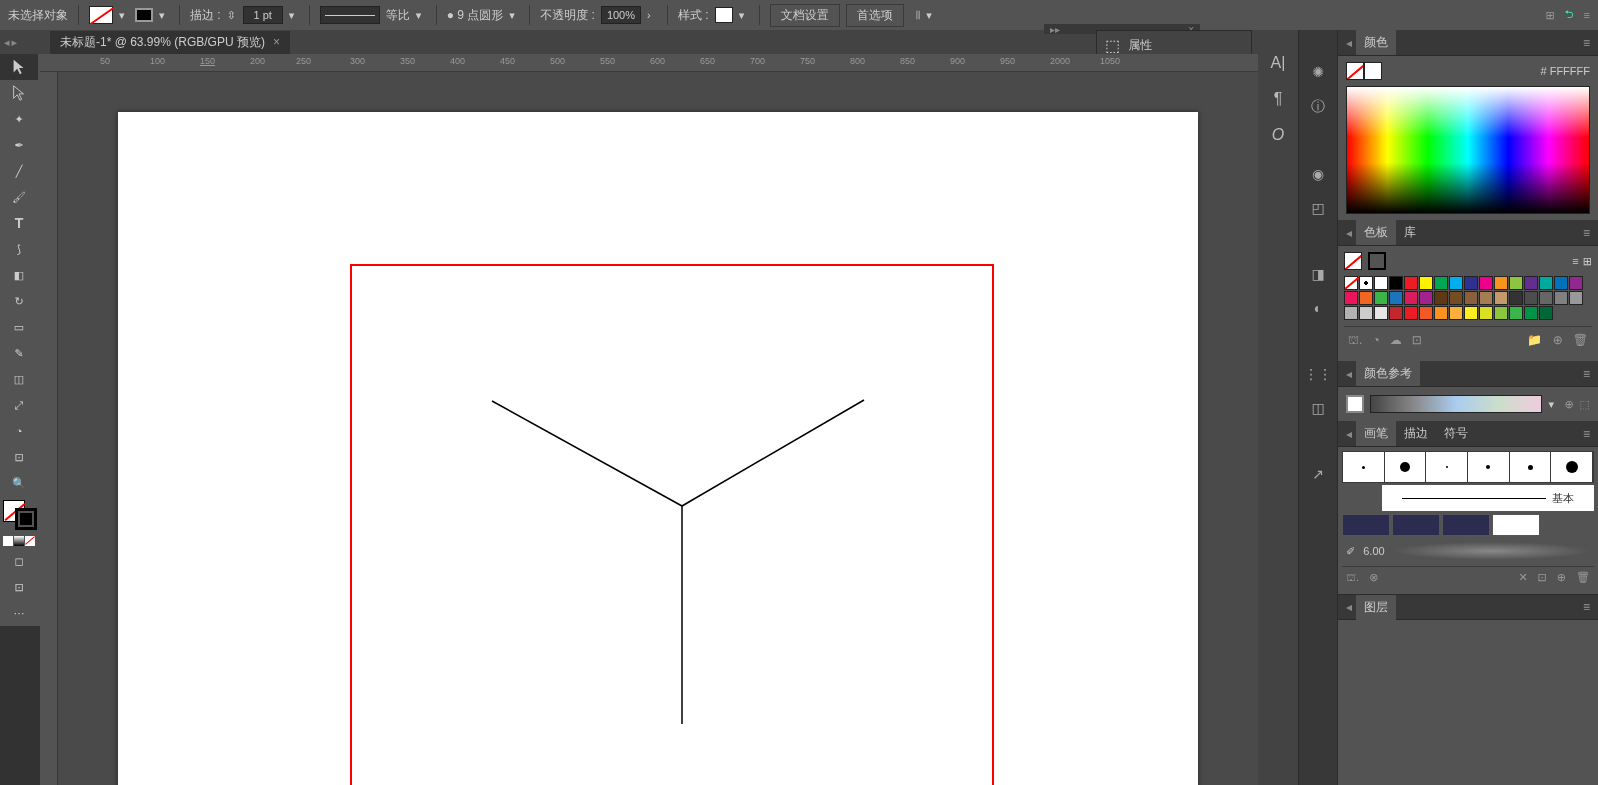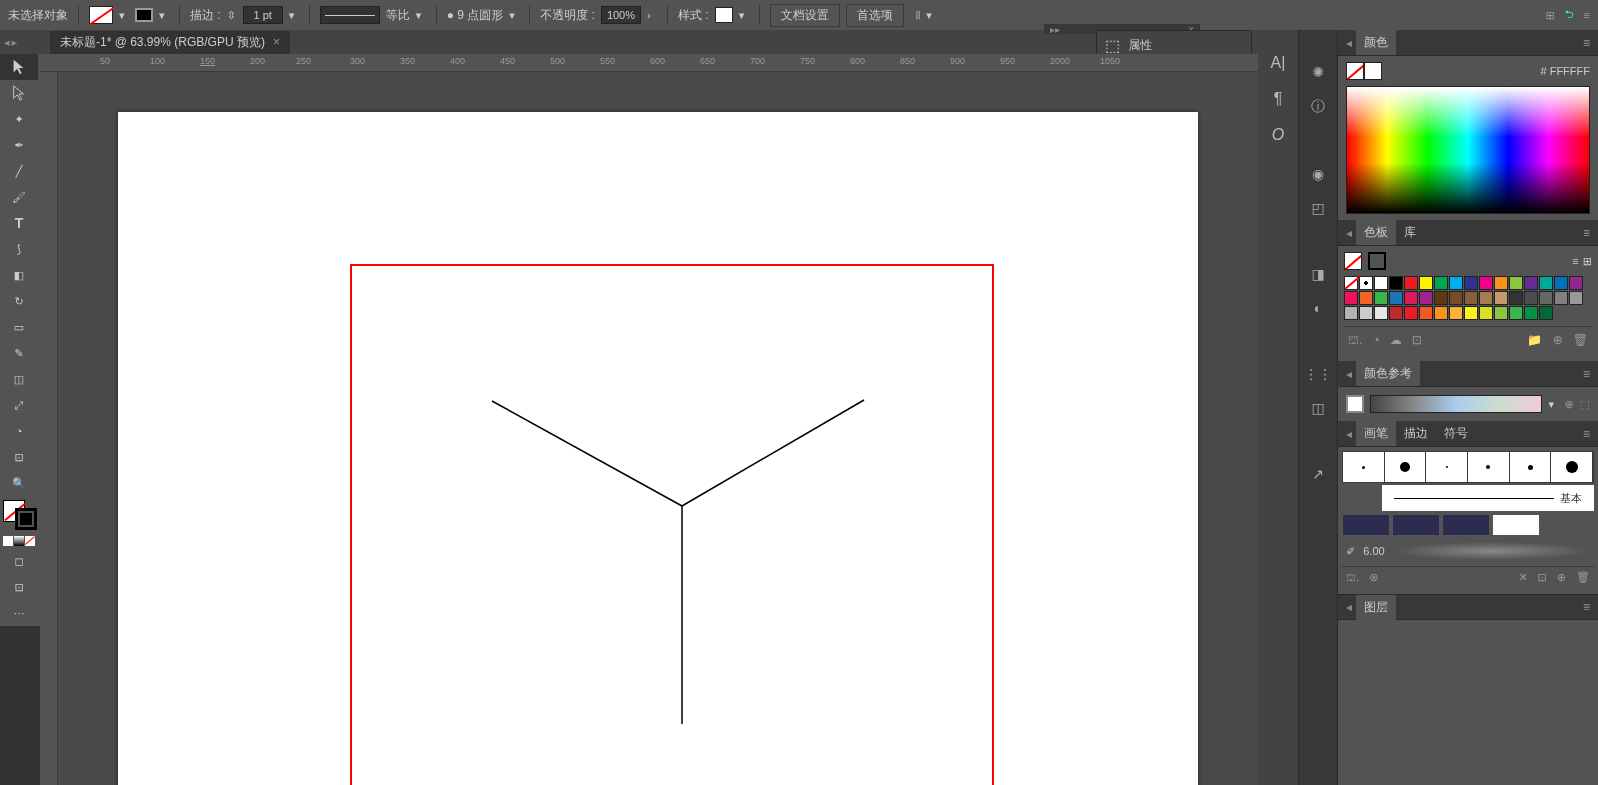--- a/index.html
+++ b/index.html
@@ -85,21 +85,21 @@
 
 .color-guide { background:#535353; padding: 8px; }
 .cg-row { display:flex; align-items:center; gap:6px; }
 .cg-grad { flex:1; height:18px; background: linear-gradient(to right, #444, #888, #aaccee, #ccddcc, #eeccdd); border:1px solid #222; }
 
 
 .brush-panel { background:#535353; padding: 4px; }
 .brush-row { display:flex; border:1px solid #3a3a3a; }
 .brush-cell { flex:1; height: 30px; display:flex; align-items:center; justify-content:center; border-right:1px solid #3a3a3a; background:#fff; }
 .brush-dot { width:6px; height:6px; background:#000; border-radius:50%; }
-.brush-basic { height: 26px; display:flex; align-items:center; padding: 0 12px; background:#fff; margin-top:2px;margin-left:40px; }
+.brush-basic { height: 26px; display:flex; align-items:center; padding: 0 20px; background:#fff; margin-top:2px;margin-left:40px; }
 .brush-basic .line { flex:1; height:1px; background:#000; }
 .brush-basic .lbl { font-size:11px; color:#333; margin-left:6px; }
 .brush-thumbs { display:flex; gap:2px; margin-top:3px; }
 .brush-th { width:48px; height:22px; background:#2c2c50; border:1px solid #555; }
 .brush-size-row { display:flex; align-items:center; gap:8px; padding:6px 4px; }
 .brush-wave { flex:1; height:18px; background: radial-gradient(ellipse at center, #888 0%, transparent 70%); }
 .brush-footer { display:flex; gap:10px; padding:4px; color:#999; border-top:1px solid #3a3a3a; }
 
 .hex-label { margin-left:auto; color:#ccc; font-size:11px; }
 

